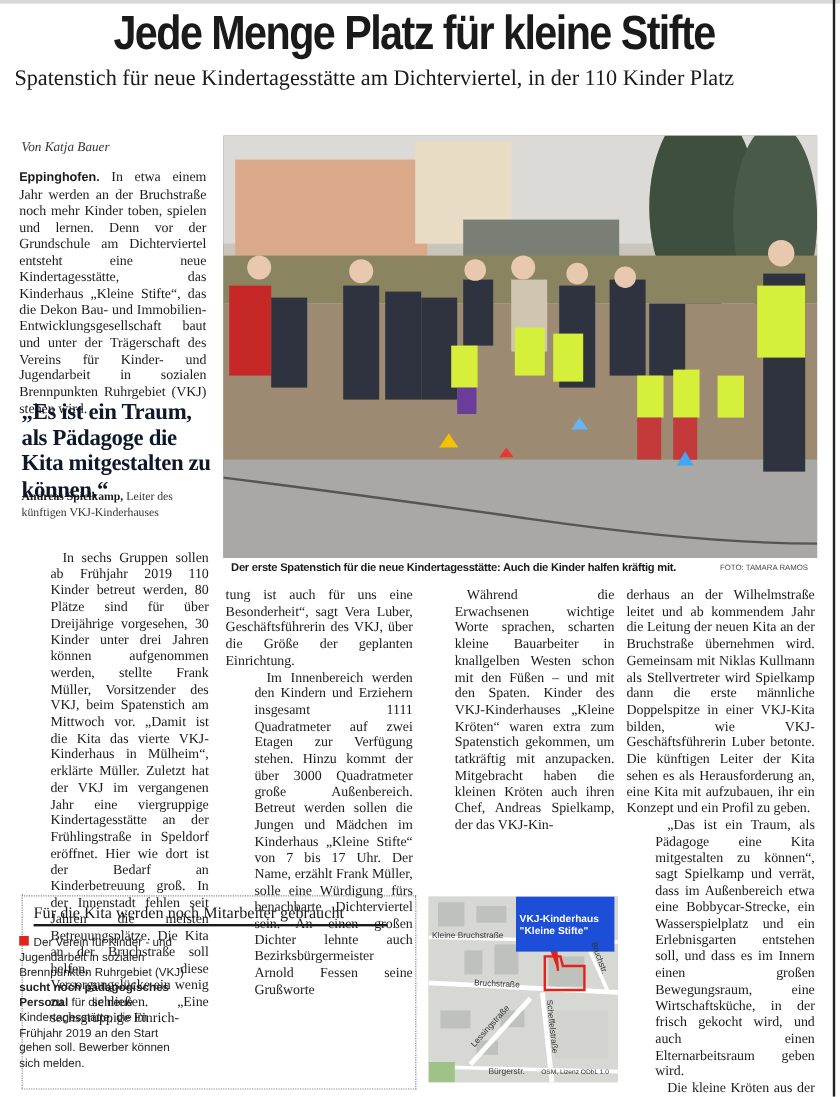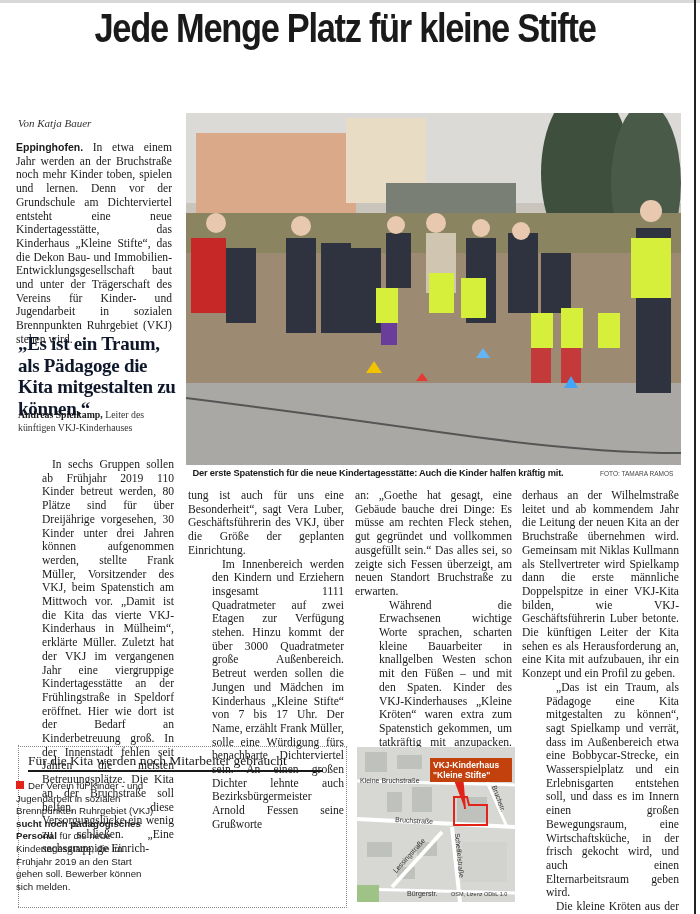--- a/index.html
+++ b/index.html
@@ -29,30 +29,31 @@
   .infobox-left { position: absolute; left: 18px; top: 745px; height: 162px; border-left: 1px dotted #888; }
   .infobox-title { position: absolute; left: 28px; top: 753px; font-size: 13.5px; color: #1a1a1a; }
   .infobox-rule { position: absolute; left: 28px; top: 770px; width: 295px; height: 2px; background: #1a1a1a; }
   .infocol { position: absolute; font-family: "Liberation Sans", sans-serif; font-size: 9.7px; line-height: 12.6px; color: #222; }
   .infocol p { margin: 0 0 12px 0; }
   .infocol1 { left: 16px; top: 780px; width: 145px; }
   .infocol2 { left: 188px; top: 780px; width: 150px; }
   .bullet { display: inline-block; width: 8px; height: 8px; background: #e2231a; margin-right: 4px; vertical-align: 0px; }
   .map { position: absolute; left: 357px; top: 747px; width: 158px; height: 155px; overflow: hidden; background: #d9dad6; }
   .map .lbl { position: absolute; font-family: "Liberation Sans", sans-serif; font-size: 7px; color: #333; white-space: nowrap; }
-  .map .tag { position: absolute; left: 73px; top: 11px; width: 76px; background: #c2410c; color: #fff; font-family: "Liberation Sans", sans-serif; font-weight: bold; font-size: 8.5px; line-height: 10px; padding: 2px 3px; }
+  .map .tag { position: absolute; left: 73px; top: 0; width: 76px; background: #1d4ed8; color: #fff; font-family: "Liberation Sans", sans-serif; font-weight: bold; font-size: 8.5px; line-height: 10px; padding: 13px 3px; }
 </style>
 </head>
 <body>
 
 <div class="topline"></div>
 <div class="rightline"></div>
 
 <div class="headline">Jede Menge Platz für kleine Stifte</div>
 <div class="subhead">
+  <div>Spatenstich für neue Kindertagesstätte am Dichterviertel, in der 110 Kinder Platz</div>
 </div>
 
 <div class="byline">Von Katja Bauer</div>
 
 <div class="col col1">
   <p><span class="loc">Eppinghofen.</span><span> In etwa einem Jahr werden an der Bruchstraße noch mehr Kinder toben, spielen und lernen. Denn vor der Grundschule am Dichterviertel entsteht eine neue Kindertagesstätte, das Kinderhaus „Kleine Stifte“, das die Dekon Bau- und Immobilien-Entwicklungsgesellschaft baut und unter der Trägerschaft des Vereins für Kinder- und Jugendarbeit in sozialen Brennpunkten Ruhrgebiet (VKJ) stehen wird.</span></p>
 </div>
 
 <div class="pullquote">„Es ist ein Traum, als Pädagoge die Kita mitgestalten zu können.“</div>
 <div class="pullattr"><b>Andreas Spielkamp,</b><span> Leiter des künftigen VKJ-Kinderhauses</span></div>
@@ -119,21 +120,20 @@
 
 <div class="caption">Der erste Spatenstich für die neue Kindertagesstätte: Auch die Kinder halfen kräftig mit.</div>
 <div class="credit">FOTO: TAMARA RAMOS</div>
 
 <div class="col col2">
   <p>tung ist auch für uns eine Besonderheit“, sagt Vera Luber, Geschäftsführerin des VKJ, über die Größe der geplanten Einrichtung.</p>
   <p class="indent">Im Innenbereich werden den Kindern und Erziehern insgesamt 1111 Quadratmeter auf zwei Etagen zur Verfügung stehen. Hinzu kommt der über 3000 Quadratmeter große Außenbereich. Betreut werden sollen die Jungen und Mädchen im Kinderhaus „Kleine Stifte“ von 7 bis 17 Uhr. Der Name, erzählt Frank Müller, solle eine Würdigung fürs benachbarte Dichterviertel sein. An einen großen Dichter lehnte auch Bezirksbürgermeister Arnold Fessen seine Grußworte</p>
 </div>
 
 <div class="col col3">
-  <p>an: „Goethe hat gesagt, eine Gebäude bauche drei Dinge: Es müsse am rechten Fleck stehen, gut gegründet und vollkommen ausgefüllt sein.“ Das alles sei, so zeigte sich Fessen überzeigt, am neuen Standort Bruchstraße zu erwarten.</p>
   <p class="indent">Während die Erwachsenen wichtige Worte sprachen, scharten kleine Bauarbeiter in knallgelben Westen schon mit den Füßen – und mit den Spaten. Kinder des VKJ-Kinderhauses „Kleine Kröten“ waren extra zum Spatenstich gekommen, um tatkräftig mit anzupacken. Mitgebracht haben die kleinen Kröten auch ihren Chef, Andreas Spielkamp, der das VKJ-Kin-</p>
 </div>
 
 <div class="col col4">
   <p>derhaus an der Wilhelmstraße leitet und ab kommendem Jahr die Leitung der neuen Kita an der Bruchstraße übernehmen wird. Gemeinsam mit Niklas Kullmann als Stellvertreter wird Spielkamp dann die erste männliche Doppelspitze in einer VKJ-Kita bilden, wie VKJ-Geschäftsführerin Luber betonte. Die künftigen Leiter der Kita sehen es als Herausforderung an, eine Kita mit aufzubauen, ihr ein Konzept und ein Profil zu geben.</p>
   <p class="indent">„Das ist ein Traum, als Pädagoge eine Kita mitgestalten zu können“, sagt Spielkamp und verrät, dass im Außenbereich etwa eine Bobbycar-Strecke, ein Wasserspielplatz und ein Erlebnisgarten entstehen soll, und dass es im Innern einen großen Bewegungsraum, eine Wirtschaftsküche, in der frisch gekocht wird, und auch einen Elternarbeitsraum geben wird.</p>
   <p class="indent">Die kleine Kröten aus der Schwesterkita haben jetzt schon jede Menge Spaß. Ihnen reichen an diesem Vormittag ihre kleinen Spaten und die riesige, vom Bagger plattgefahrene Fläche vor dem Grundschulgebäude als Spielplatz.</p>
 </div>
 
 <div class="infobox"></div>

